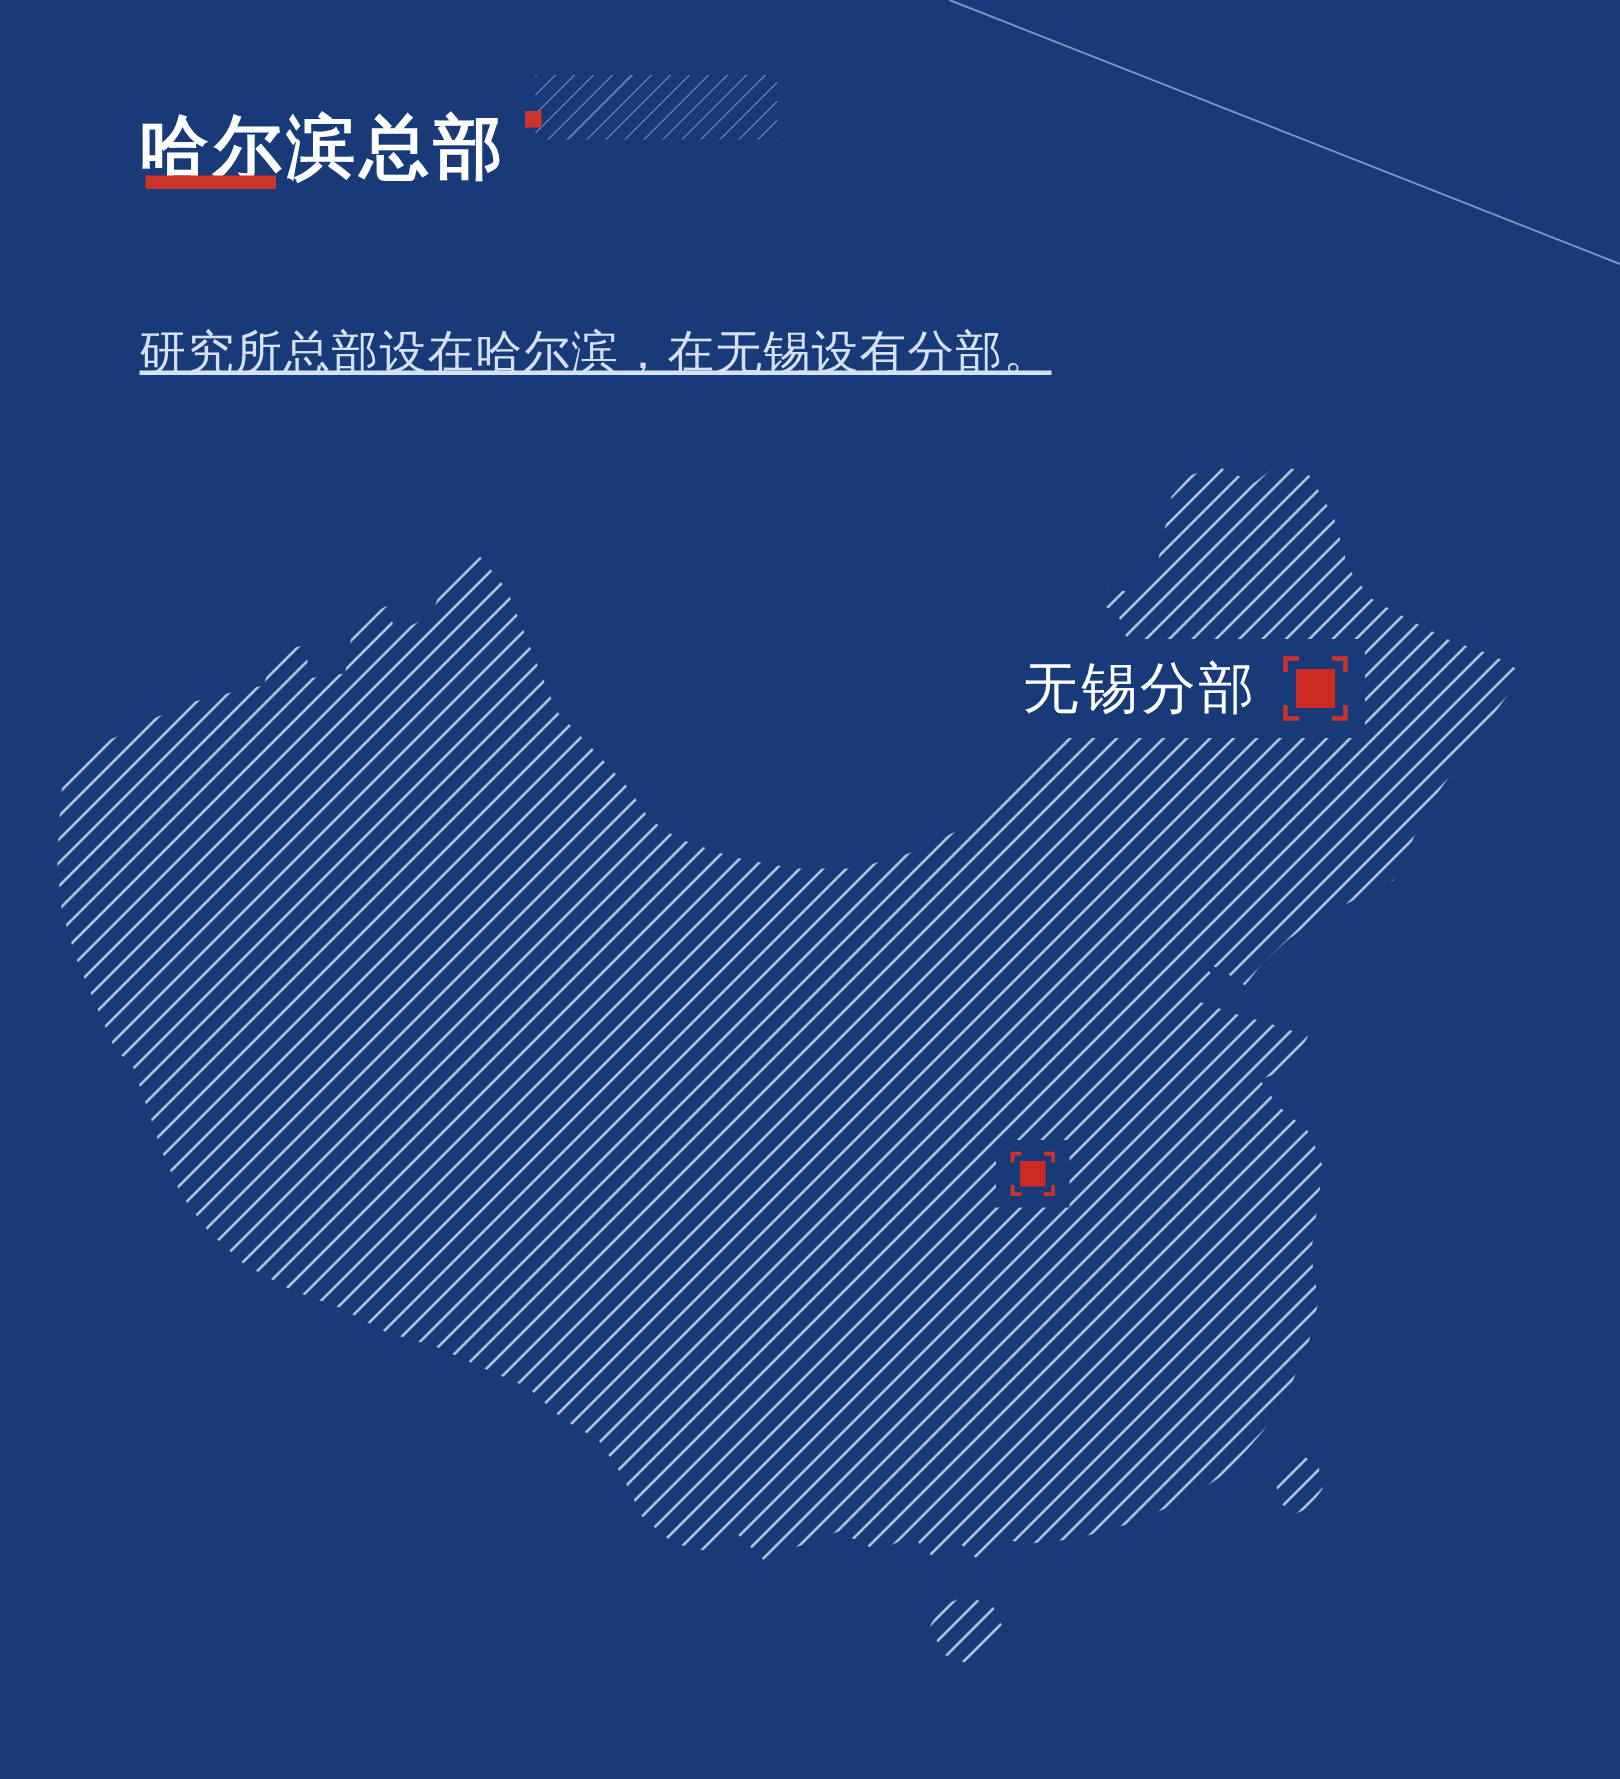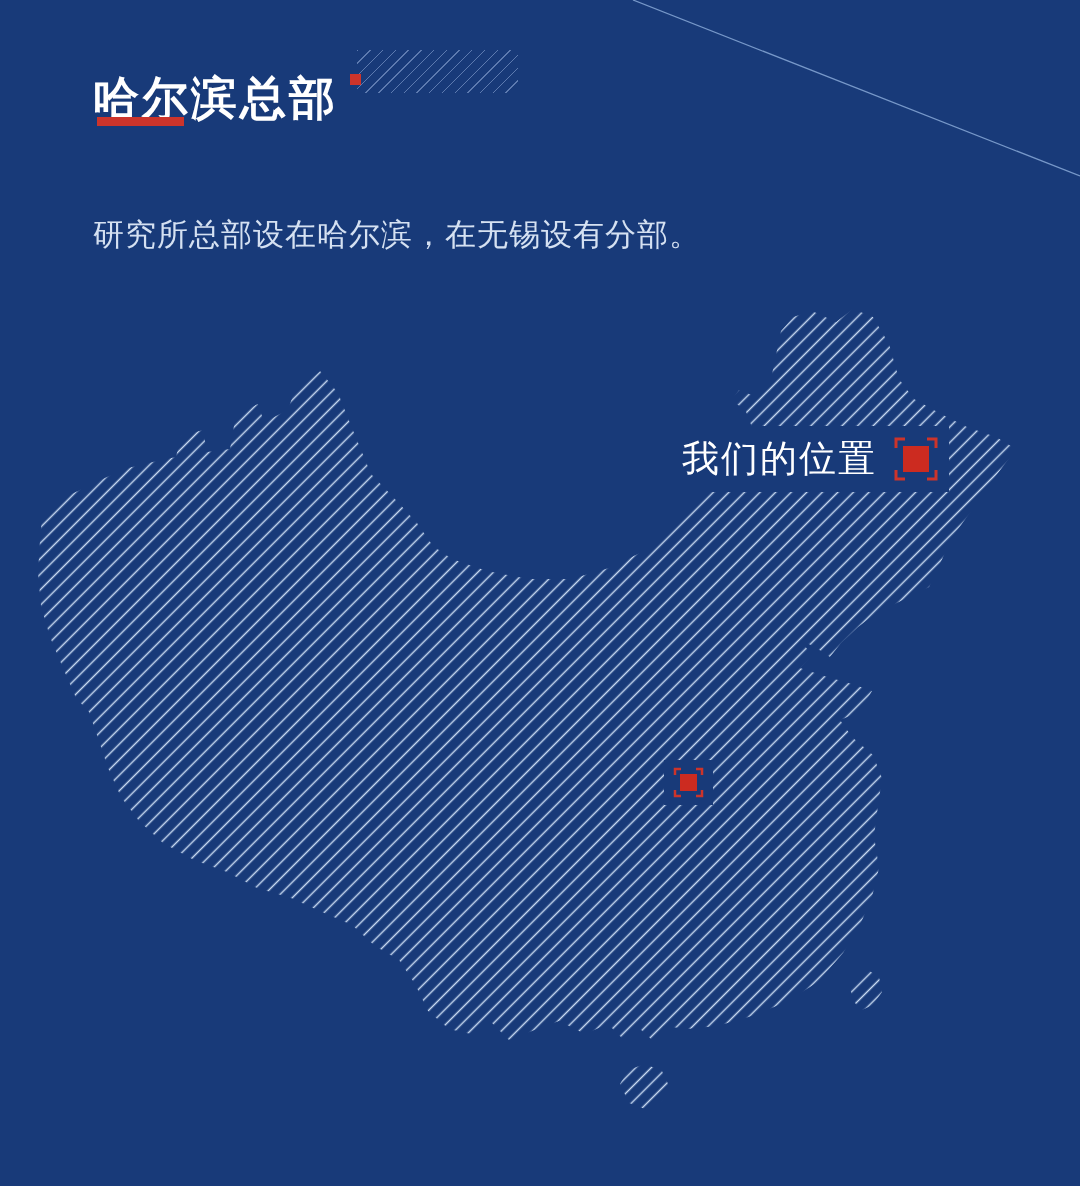--- a/index.html
+++ b/index.html
@@ -51,20 +51,21 @@
     z-index: 5;
   }
   .subtitle {
     position: absolute;
     left: 93px; top: 183px;
     font-size: 31px;
     font-weight: normal;
     color: #D5E1F2;
     letter-spacing: 1px;
     z-index: 5;
+    text-decoration: underline;
   }
 
   
   .map-svg {
     position: absolute;
     inset: 0;
     z-index: 1;
   }
 
   
@@ -129,21 +130,21 @@
       L585 1034 L559 1021 L532 1031 L509 1040 L490 1021 L471 1034 L449 1029 L428 1011 L415 984 L399 960
       L375 946 L352 925 L322 912 L291 898 L257 888 L227 872 L194 860 L163 843 L139 821 L121 797 L108 768 L99 741
       L89 712 L76 698 L63 668 L50 637 L41 606 L38 573 L40 540 Z"></path>
 
     <path fill="url(#hatch)" d="M855 1003 L850 989 L856 977 L868 970 L879 977 L882 992 L873 1005 L862 1010 Z"></path>
 
     <path fill="url(#hatch)" d="M620 1084 L628 1070 L645 1064 L662 1071 L669 1086 L662 1101 L645 1109 L629 1103 Z"></path>
   </svg>
 
   <div class="loc-label loc-harbin">
-    <span class="loc-text">我们的位置</span>
+    <span class="loc-text">无锡分部</span>
     <svg class="marker-icon" width="46" height="46" viewBox="0 0 46 46" xmlns="http://www.w3.org/2000/svg">
       <rect x="10" y="10" width="26" height="26" fill="#CC2B20"></rect>
       <path d="M12 3 L3 3 L3 12" fill="none" stroke="#CC342B" stroke-width="3"></path>
       <path d="M34 3 L43 3 L43 12" fill="none" stroke="#CC342B" stroke-width="3"></path>
       <path d="M43 34 L43 43 L34 43" fill="none" stroke="#CC342B" stroke-width="3"></path>
       <path d="M12 43 L3 43 L3 34" fill="none" stroke="#CC342B" stroke-width="3"></path>
     </svg>
   </div>
 
   <div class="loc-label loc-wuxi">

